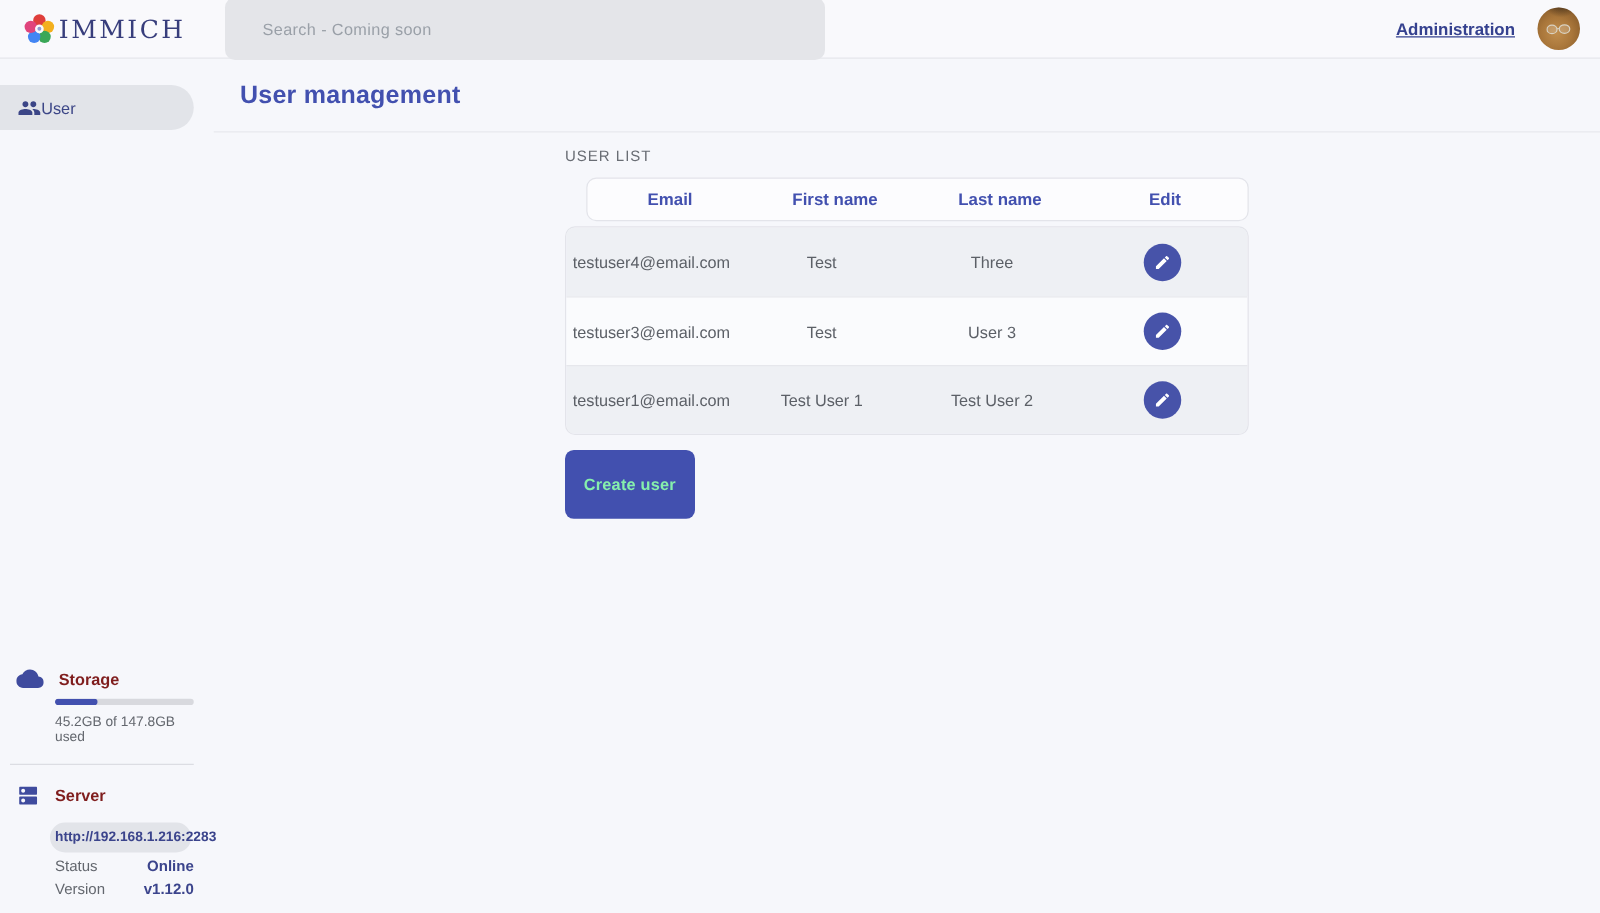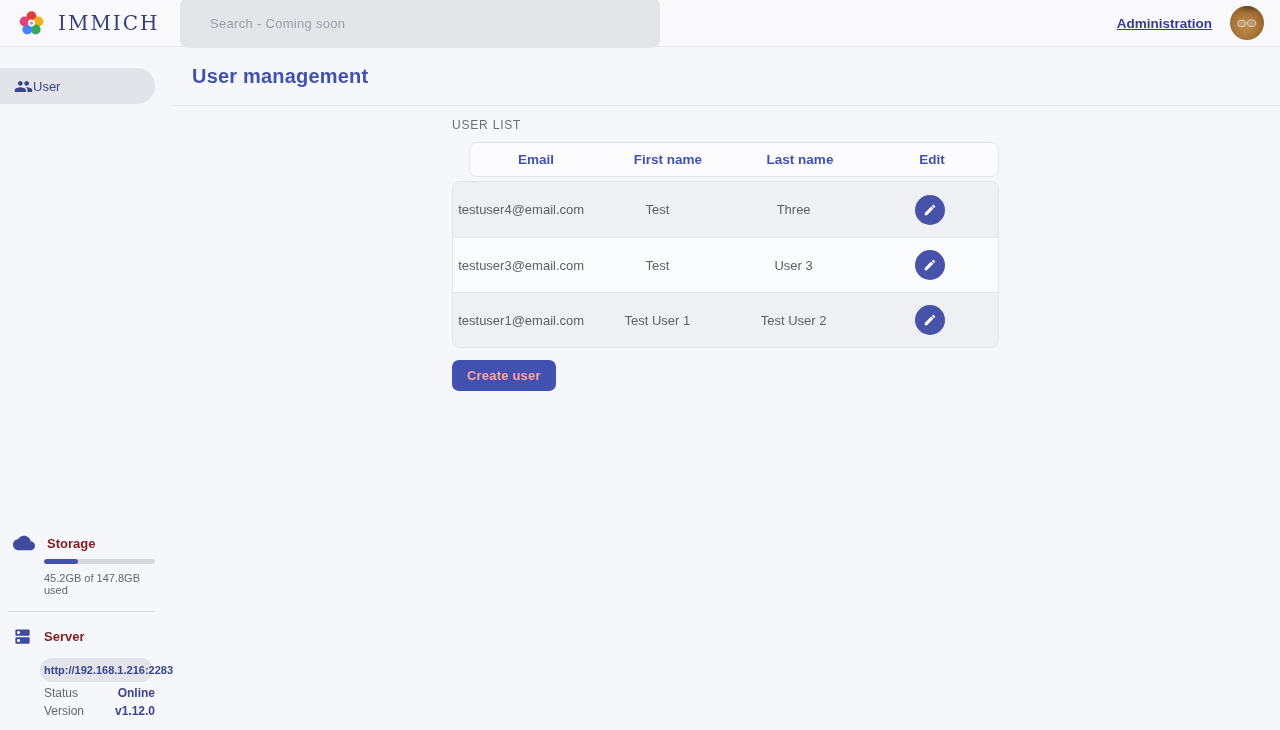--- a/index.html
+++ b/index.html
@@ -17,21 +17,21 @@
     display:flex;
     align-items:center;
     background:#f9f9fc;
     border-bottom:1px solid #e5e6ec;
     padding-right:16px;
   }
   .logo-wrap {
     width:180px;
     display:flex;
     align-items:center;
-    gap:13px;
+    gap:2px;
     padding-left:18px;
     flex-shrink:0;
   }
   .logo-text {
     font-family:"DejaVu Serif", serif;
     font-size:20px;
     letter-spacing:2px;
     color:#383e7c;
     font-weight:500;
   }
@@ -212,24 +212,24 @@
     display:flex;
     align-items:center;
     justify-content:center;
     margin:0 auto;
     cursor:pointer;
   }
 
   .create-btn {
     margin-top:12px;
     background:#4250af;
-    color:#fca5a5;
+    color:#86efac;
     border:none;
     border-radius:7px;
-    padding:8px 15px;
+    padding:20px 15px;
     font-size:13px;
     font-weight:600;
     font-family:"Liberation Sans", sans-serif;
     cursor:pointer;
     letter-spacing:0.2px;
   }
 </style>
 </head>
 <body>
 

